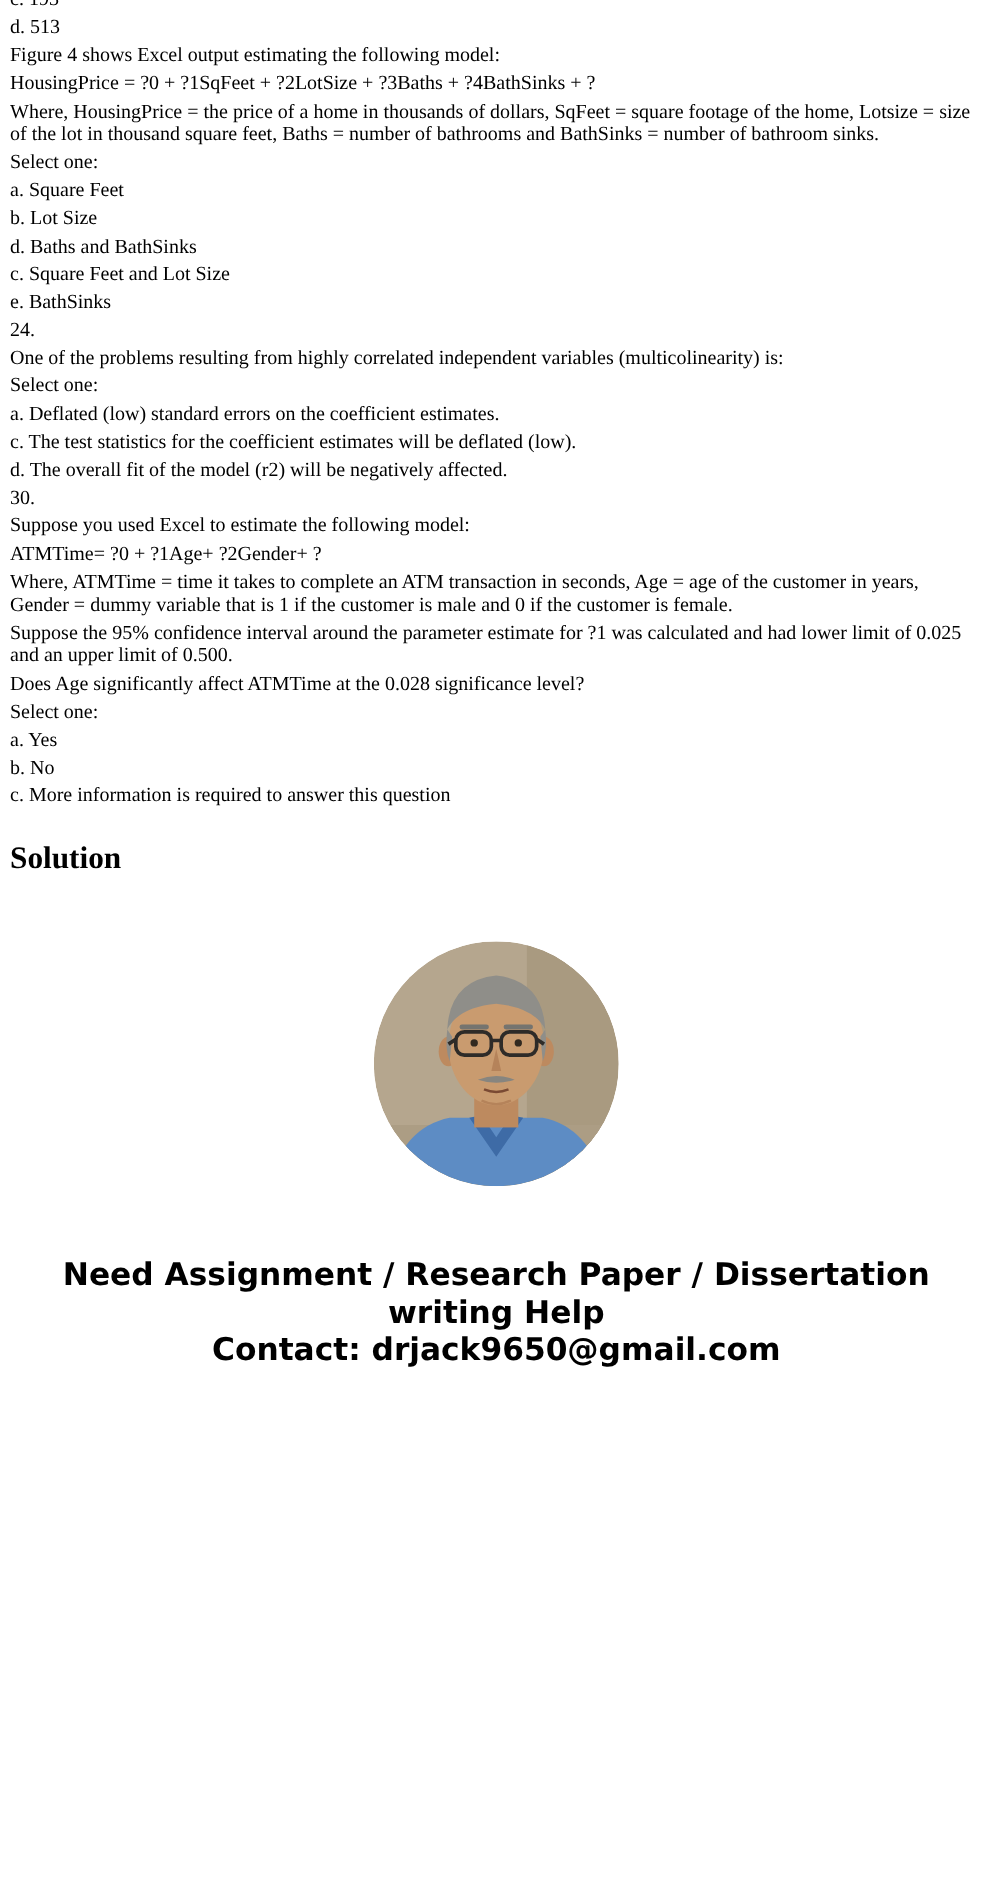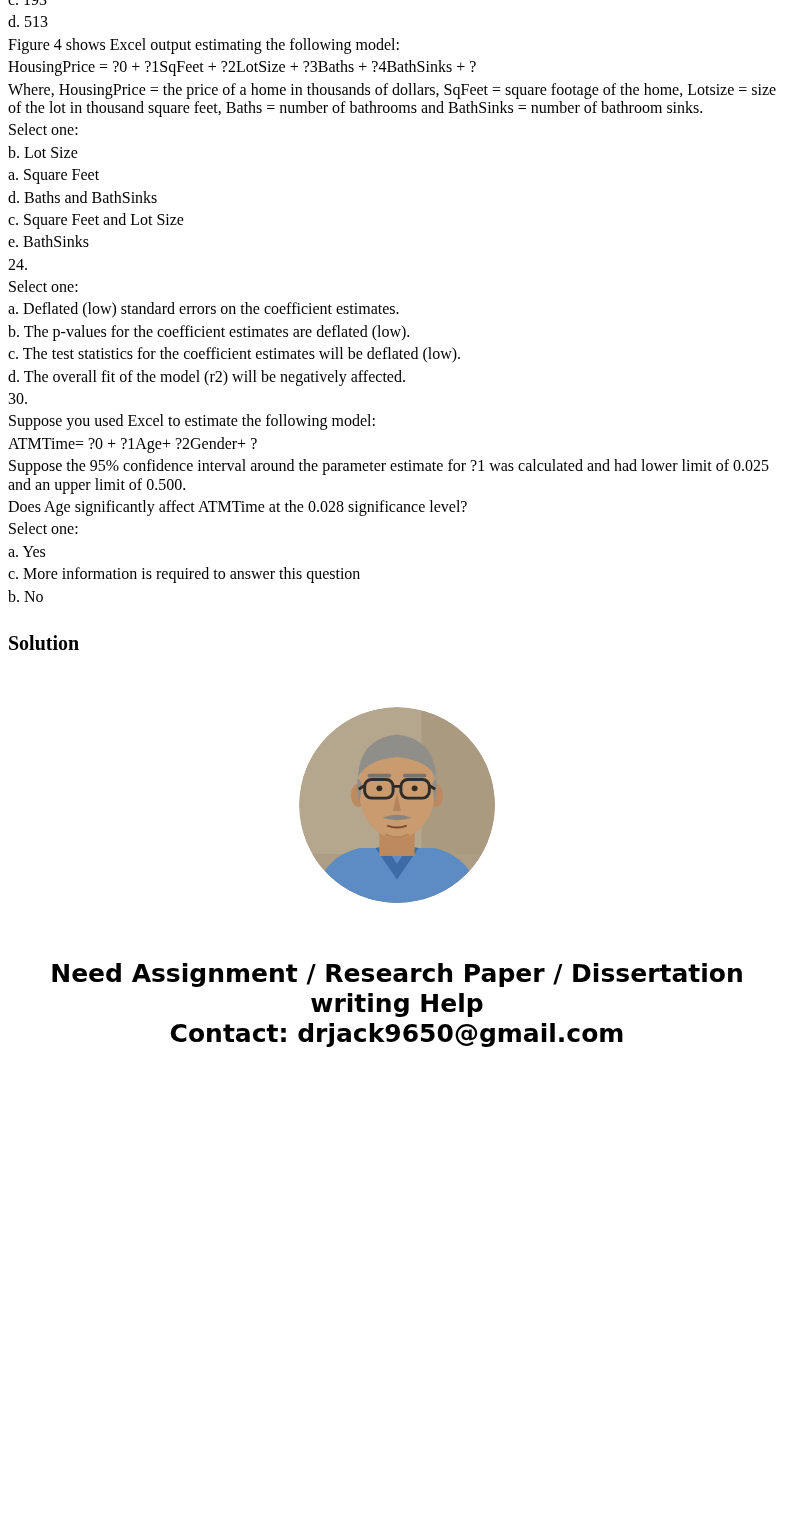--- a/index.html
+++ b/index.html
@@ -22,21 +22,21 @@
     margin-top: -9px; 
   }
   .doc p {
     margin: 4px 0;
   }
   .doc p:first-child {
     margin-top: 0;
   }
   h2.solution {
     font-family: "Liberation Serif", serif;
-    font-size: 20px;
+    font-size: 25px;
     font-weight: bold;
     margin: 26px 8px 0 8px;
   }
   .photo-wrap {
     text-align: center;
     margin: 52px 0 0 0;
   }
   .photo-circle {
     display: inline-block;
     width: 196px;
@@ -62,40 +62,41 @@
 <div class="page">
 
   <div class="doc" id="doc-body">
 
   <p>c. 193</p>
       <p>d. 513</p>
       <p>Figure 4 shows Excel output estimating the following model:</p>
       <p>HousingPrice = ?0 + ?1SqFeet + ?2LotSize + ?3Baths + ?4BathSinks + ?</p>
       <p>Where, HousingPrice = the price of a home in thousands of dollars, SqFeet = square footage of the home, Lotsize = size of the lot in thousand square feet, Baths = number of bathrooms and BathSinks = number of bathroom sinks.</p>
       <p>Select one:</p>
+      <p>a. Square Feet</p>
       <p>b. Lot Size</p>
-      <p>a. Square Feet</p>
       <p>d. Baths and BathSinks</p>
       <p>c. Square Feet and Lot Size</p>
       <p>e. BathSinks</p>
       <p>24.</p>
+      <p>One of the problems resulting from highly correlated independent variables (multicolinearity) is:</p>
       <p>Select one:</p>
       <p>a. Deflated (low) standard errors on the coefficient estimates.</p>
-      <p>b. The p-values for the coefficient estimates are deflated (low).</p>
       <p>c. The test statistics for the coefficient estimates will be deflated (low).</p>
       <p>d. The overall fit of the model (r2) will be negatively affected.</p>
       <p>30.</p>
       <p>Suppose you used Excel to estimate the following model:</p>
       <p>ATMTime= ?0 + ?1Age+ ?2Gender+ ?</p>
+      <p>Where, ATMTime = time it takes to complete an ATM transaction in seconds, Age = age of the customer in years, Gender = dummy variable that is 1 if the customer is male and 0 if the customer is female.</p>
       <p>Suppose the 95% confidence interval around the parameter estimate for ?1 was calculated and had lower limit of 0.025 and an upper limit of 0.500.</p>
       <p>Does Age significantly affect ATMTime at the 0.028 significance level?</p>
       <p>Select one:</p>
       <p>a. Yes</p>
+      <p>b. No</p>
       <p>c. More information is required to answer this question</p>
-      <p>b. No</p>
     </div>
 
   <h2 class="solution">Solution</h2>
 
   <div class="photo-wrap">
     <span class="photo-circle">
       <svg width="196" height="196" viewBox="0 0 200 200" aria-hidden="true">
         <defs>
           <clipPath id="circleClip">
               <circle cx="100" cy="100" r="100"></circle>

